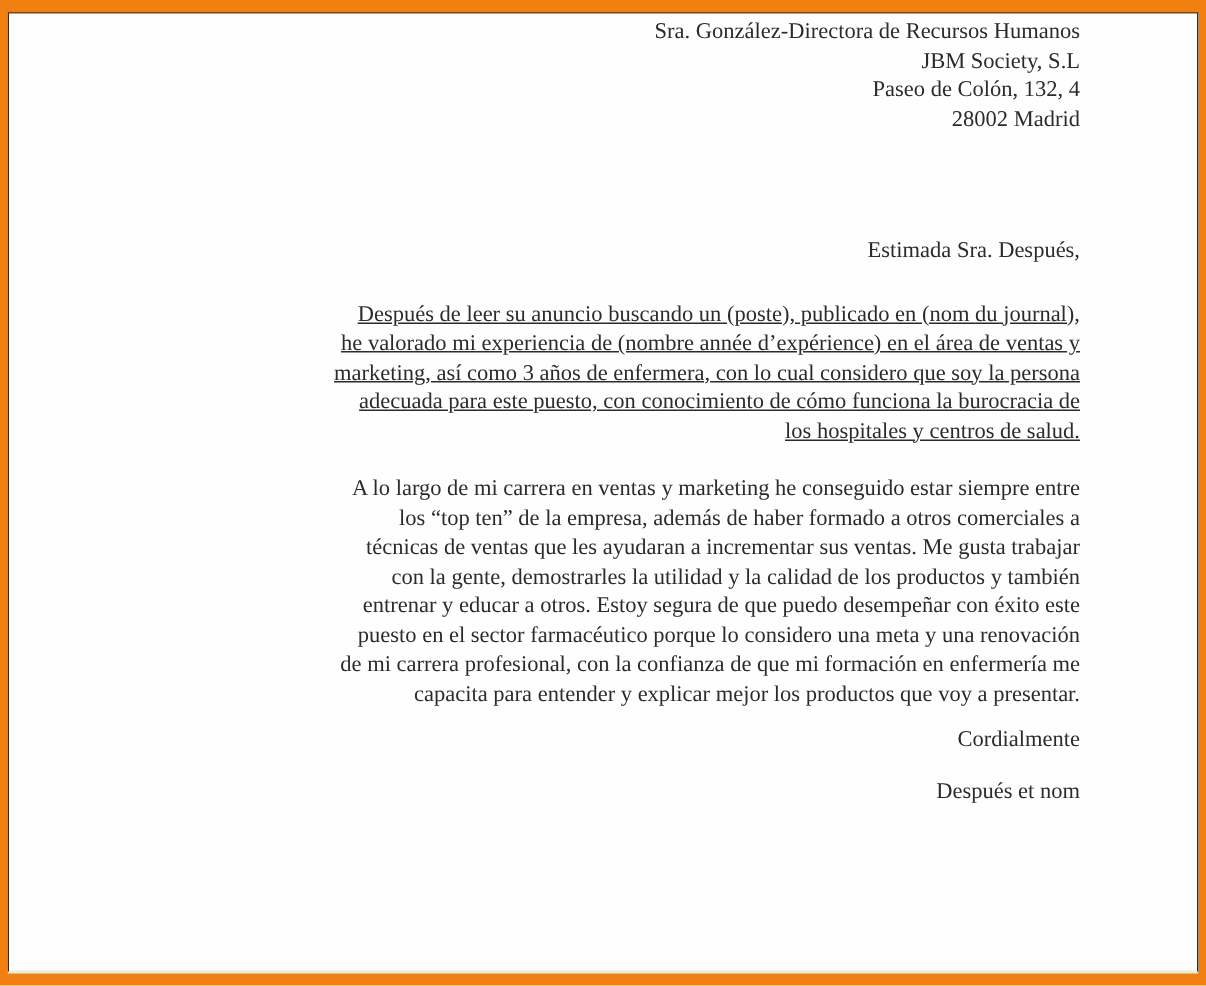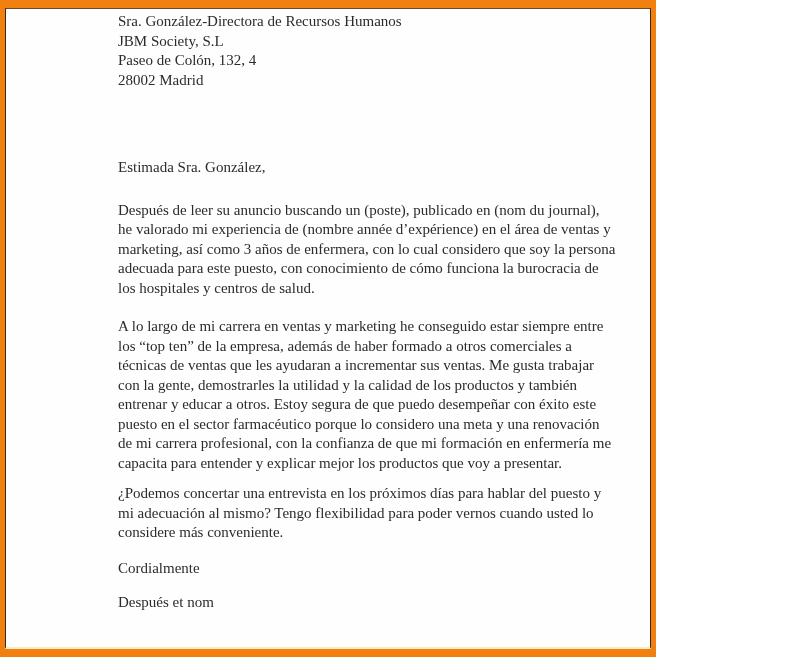--- a/index.html
+++ b/index.html
@@ -5,87 +5,85 @@
   * { box-sizing: border-box; }
   html, body { margin: 0; padding: 0; }
   body {
     width: 804px;
     height: 657px;
     background: #ffffff;
     font-family: "Liberation Serif", "DejaVu Serif", serif;
     overflow: hidden;
   }
   .frame {
-    width: 656px;
+    width: 804px;
     height: 657px;
     background: #a3a3a3;
     border-top: 8px solid #f28011;
     border-bottom: 8px solid #f28011;
     border-left: 5px solid #f28011;
     border-right: 5px solid #f28011;
     position: relative;
     overflow: hidden;
+    text-align: right;
   }
   .page {
     position: absolute;
     inset: 0;
     border-top: 1px solid #6b4a23;
     border-left: 1px solid #3a2a14;
     border-right: 1px solid #3a2a14;
     border-bottom: 2px solid #f6ecc4;
     background: #fefefe;
     padding: 3px 78px 0 112px;
     overflow: hidden;
   }
   .line, .para {
     color: #2b2b2b;
     font-size: 15px;
     line-height: 19.5px;
     white-space: pre;
   }
   .recipient   { margin: 0 0 68px 0; }
   .greeting    { margin: 0 0 23px 0; }
-  .para-1      { margin: 0 0 19px 0; }
+  .para-1      { margin: 0 0 19px 0; text-decoration: underline; }
   .para-2      { margin: 15px 0 11px 0; }
   .para-3      { margin: 0 0 16px 0; }
   .thanks      { margin: 0 0 18px 0; }
   .closing     { margin: 0 0 15px 0; }
   .signature   { margin: 0; }
 </style>
 </head>
 <body>
 
 <div class="frame">
   <div class="page">
 
     <div class="para recipient">Sra. González-Directora de Recursos Humanos
 JBM Society, S.L
 Paseo de Colón, 132, 4
 28002 Madrid</div>
 
-    <div class="line greeting">Estimada Sra. González,</div>
+    <div class="line greeting">Estimada Sra. Después,</div>
 
     <div class="para para-1">Después de leer su anuncio buscando un (poste), publicado en (nom du journal),
 he valorado mi experiencia de (nombre année d’expérience) en el área de ventas y
 marketing, así como 3 años de enfermera, con lo cual considero que soy la persona
 adecuada para este puesto, con conocimiento de cómo funciona la burocracia de
 los hospitales y centros de salud.</div>
 
     <div class="para para-2">A lo largo de mi carrera en ventas y marketing he conseguido estar siempre entre
 los “top ten” de la empresa, además de haber formado a otros comerciales a
 técnicas de ventas que les ayudaran a incrementar sus ventas. Me gusta trabajar
 con la gente, demostrarles la utilidad y la calidad de los productos y también
 entrenar y educar a otros. Estoy segura de que puedo desempeñar con éxito este
 puesto en el sector farmacéutico porque lo considero una meta y una renovación
 de mi carrera profesional, con la confianza de que mi formación en enfermería me
 capacita para entender y explicar mejor los productos que voy a presentar.</div>
 
-    <div class="para para-3">¿Podemos concertar una entrevista en los próximos días para hablar del puesto y
-mi adecuación al mismo? Tengo flexibilidad para poder vernos cuando usted lo
-considere más conveniente.</div>
 
 
     <div class="line closing">Cordialmente</div>
 
     <div class="line signature">Después et nom</div>
 
   </div>
 </div>
 
 </body></html>

